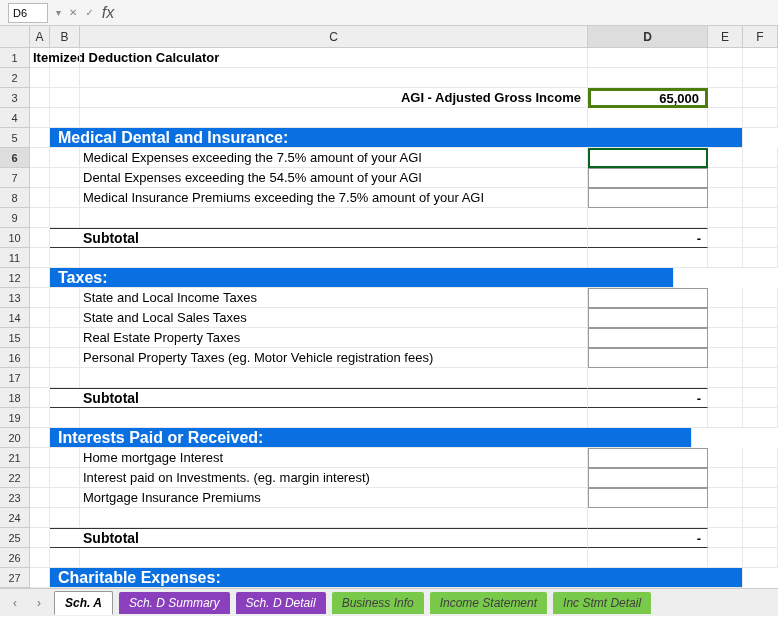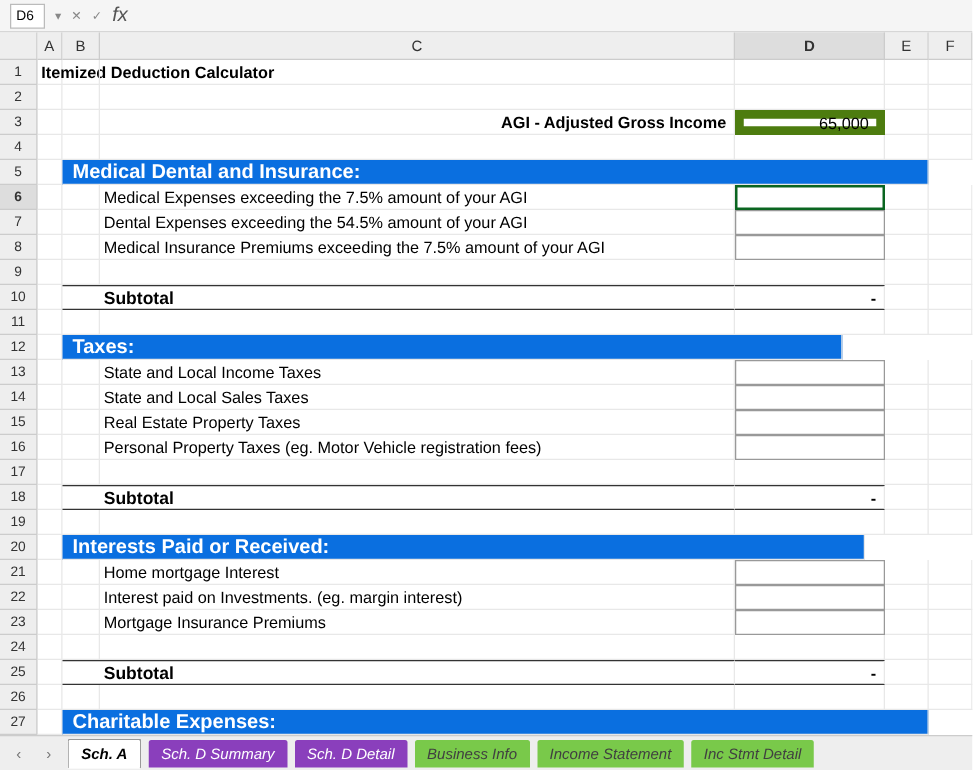--- a/index.html
+++ b/index.html
@@ -13,21 +13,21 @@
   .toolbar {
     height: 26px;
     background: #f5f5f5;
     border-bottom: 1px solid #ccc;
     display: flex;
     align-items: center;
     padding: 0 8px;
     gap: 8px;
   }
   .toolbar .namebox {
-    width: 28px;
+    width: 40px;
     height: 20px;
     border: 1px solid #bbb;
     background: #fff;
     font-size: 11px;
     padding: 1px 4px;
   }
   .toolbar .fx {
     font-style: italic;
     font-size: 16px;
     color: #555;
@@ -106,24 +106,25 @@
     font-weight: bold;
     font-size: 13px;
   }
   .agi-label {
     font-weight: bold;
     text-align: right;
     justify-content: flex-end;
     padding-right: 6px !important;
   }
   .agi-value {
-    border: 7px solid #4d7c0f;
+    border: 3px solid #4d7c0f;
     background: #fff;
     justify-content: flex-end;
     padding-right: 6px !important;
+    font-weight: bold;
   }
   .input-cell {
     border: 1px solid #999 !important;
     background: #fff;
   }
   .active-cell {
     border: 2px solid #0a6520 !important;
     position: relative;
     z-index: 2;
   }

